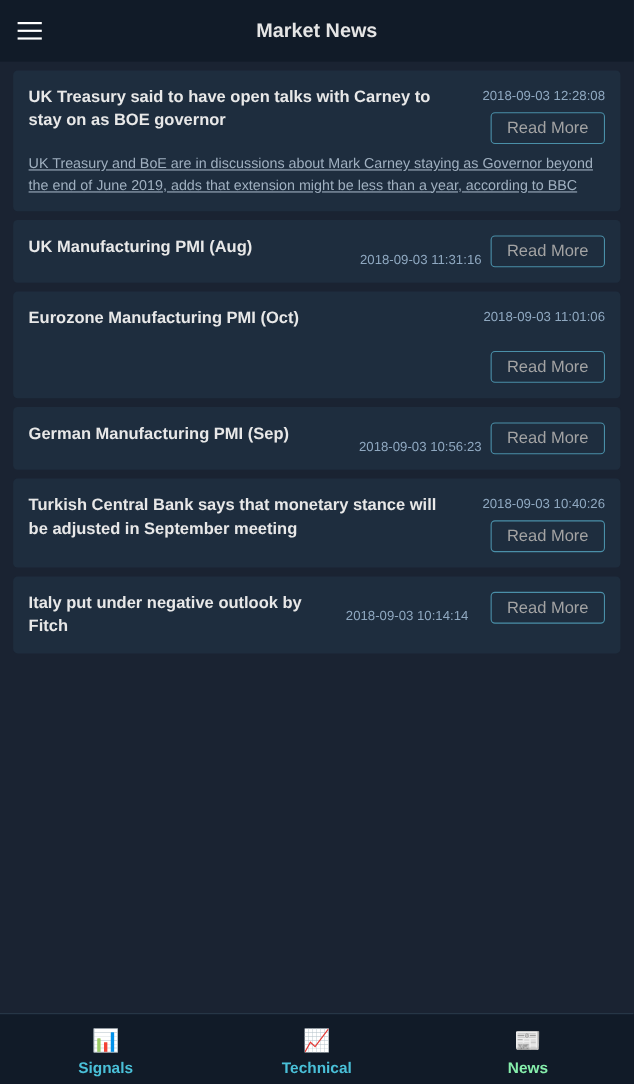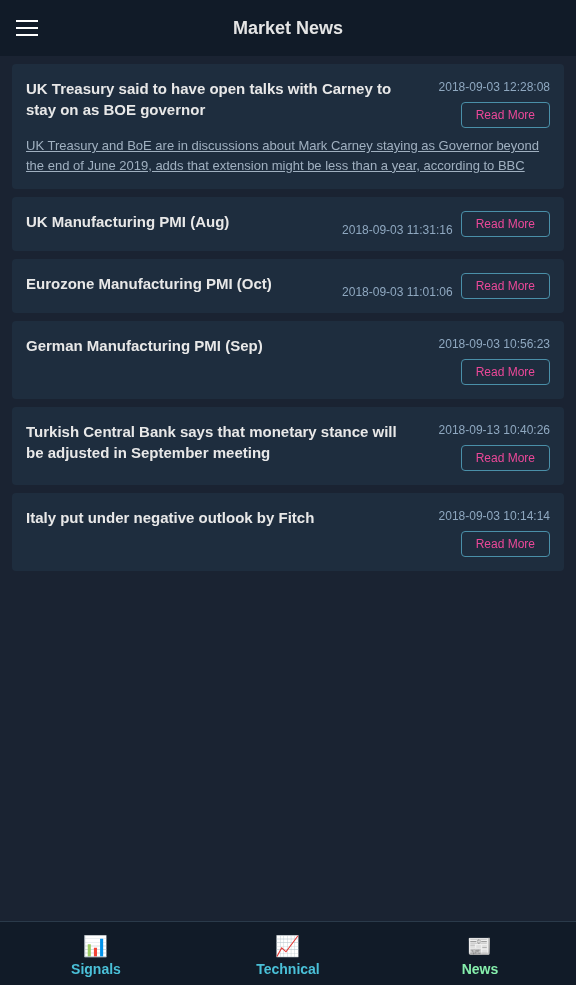--- a/index.html
+++ b/index.html
@@ -86,24 +86,24 @@
       margin-top: 8px;
       font-size: 13px;
       color: #a0b0c0;
       line-height: 1.5;
       text-decoration: underline;
     }
 
     .read-more-btn {
       background: transparent;
       border: 1px solid #4a8fa8;
-      color: #ec4899;
+      color: #a3a3a3;
       padding: 5px 14px;
       border-radius: 4px;
-      font-size: 12px;
+      font-size: 15px;
       cursor: pointer;
     }
 
     
     .bottom-nav {
       position: fixed;
       bottom: 0;
       left: 0;
       width: 576px;
       background-color: #111b28;
@@ -177,48 +177,48 @@
           <div class="news-title">UK Manufacturing PMI (Aug)</div>
           <div style="display: flex; flex-direction: row; align-items: flex-end; gap: 8px;">
             <div class="news-timestamp">2018-09-03 11:31:16</div>
             <button class="read-more-btn">Read More</button>
           </div>
         </div>
       </div>
       <div class="news-card">
         <div class="news-card-header">
           <div class="news-title">Eurozone Manufacturing PMI (Oct)</div>
+          <div style="display: flex; flex-direction: column; align-items: flex-end; gap: 24px;">
+            <div class="news-timestamp">2018-09-03 11:01:06</div>
+            <button class="read-more-btn">Read More</button>
+          </div>
+        </div>
+      </div>
+      <div class="news-card">
+        <div class="news-card-header">
+          <div class="news-title">German Manufacturing PMI (Sep)</div>
           <div style="display: flex; flex-direction: row; align-items: flex-end; gap: 8px;">
-            <div class="news-timestamp">2018-09-03 11:01:06</div>
-            <button class="read-more-btn">Read More</button>
-          </div>
-        </div>
-      </div>
-      <div class="news-card">
-        <div class="news-card-header">
-          <div class="news-title">German Manufacturing PMI (Sep)</div>
-          <div style="display: flex; flex-direction: column; align-items: flex-end; gap: 8px;">
             <div class="news-timestamp">2018-09-03 10:56:23</div>
             <button class="read-more-btn">Read More</button>
           </div>
         </div>
       </div>
       <div class="news-card">
         <div class="news-card-header">
           <div class="news-title">Turkish Central Bank says that monetary stance will be adjusted in September meeting</div>
           <div style="display: flex; flex-direction: column; align-items: flex-end; gap: 8px;">
-            <div class="news-timestamp">2018-09-13 10:40:26</div>
+            <div class="news-timestamp">2018-09-03 10:40:26</div>
             <button class="read-more-btn">Read More</button>
           </div>
         </div>
       </div>
       <div class="news-card">
         <div class="news-card-header">
           <div class="news-title">Italy put under negative outlook by Fitch</div>
-          <div style="display: flex; flex-direction: column; align-items: flex-end; gap: 8px;">
+          <div style="display: flex; flex-direction: row; align-items: flex-end; gap: 20px;">
             <div class="news-timestamp">2018-09-03 10:14:14</div>
             <button class="read-more-btn">Read More</button>
           </div>
         </div>
       </div>
     </div>
 </div>
 
 <div class="bottom-nav">
   <div class="nav-item signals">

